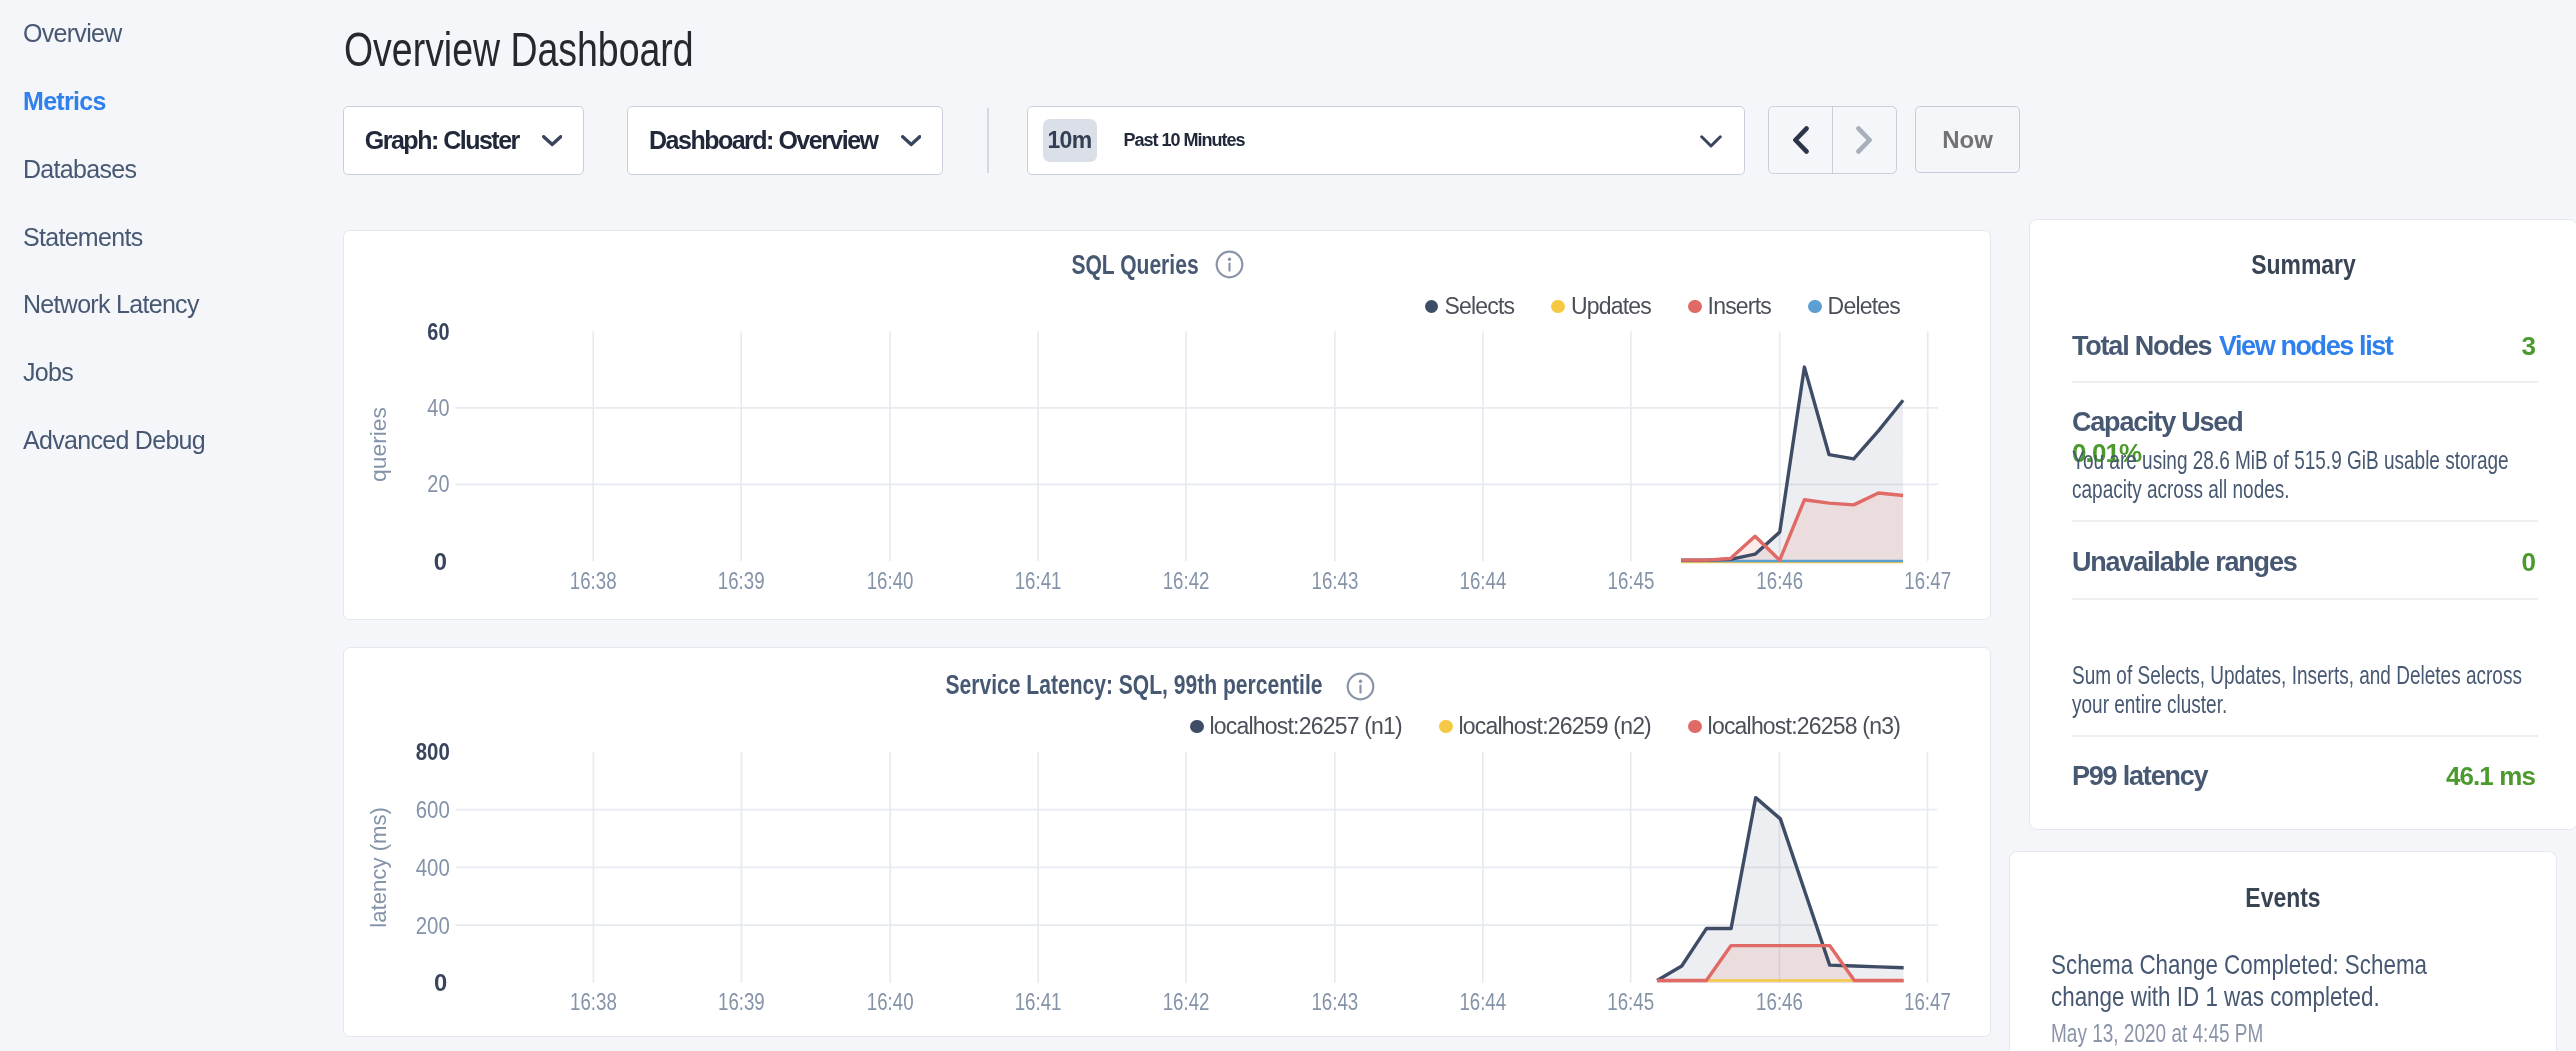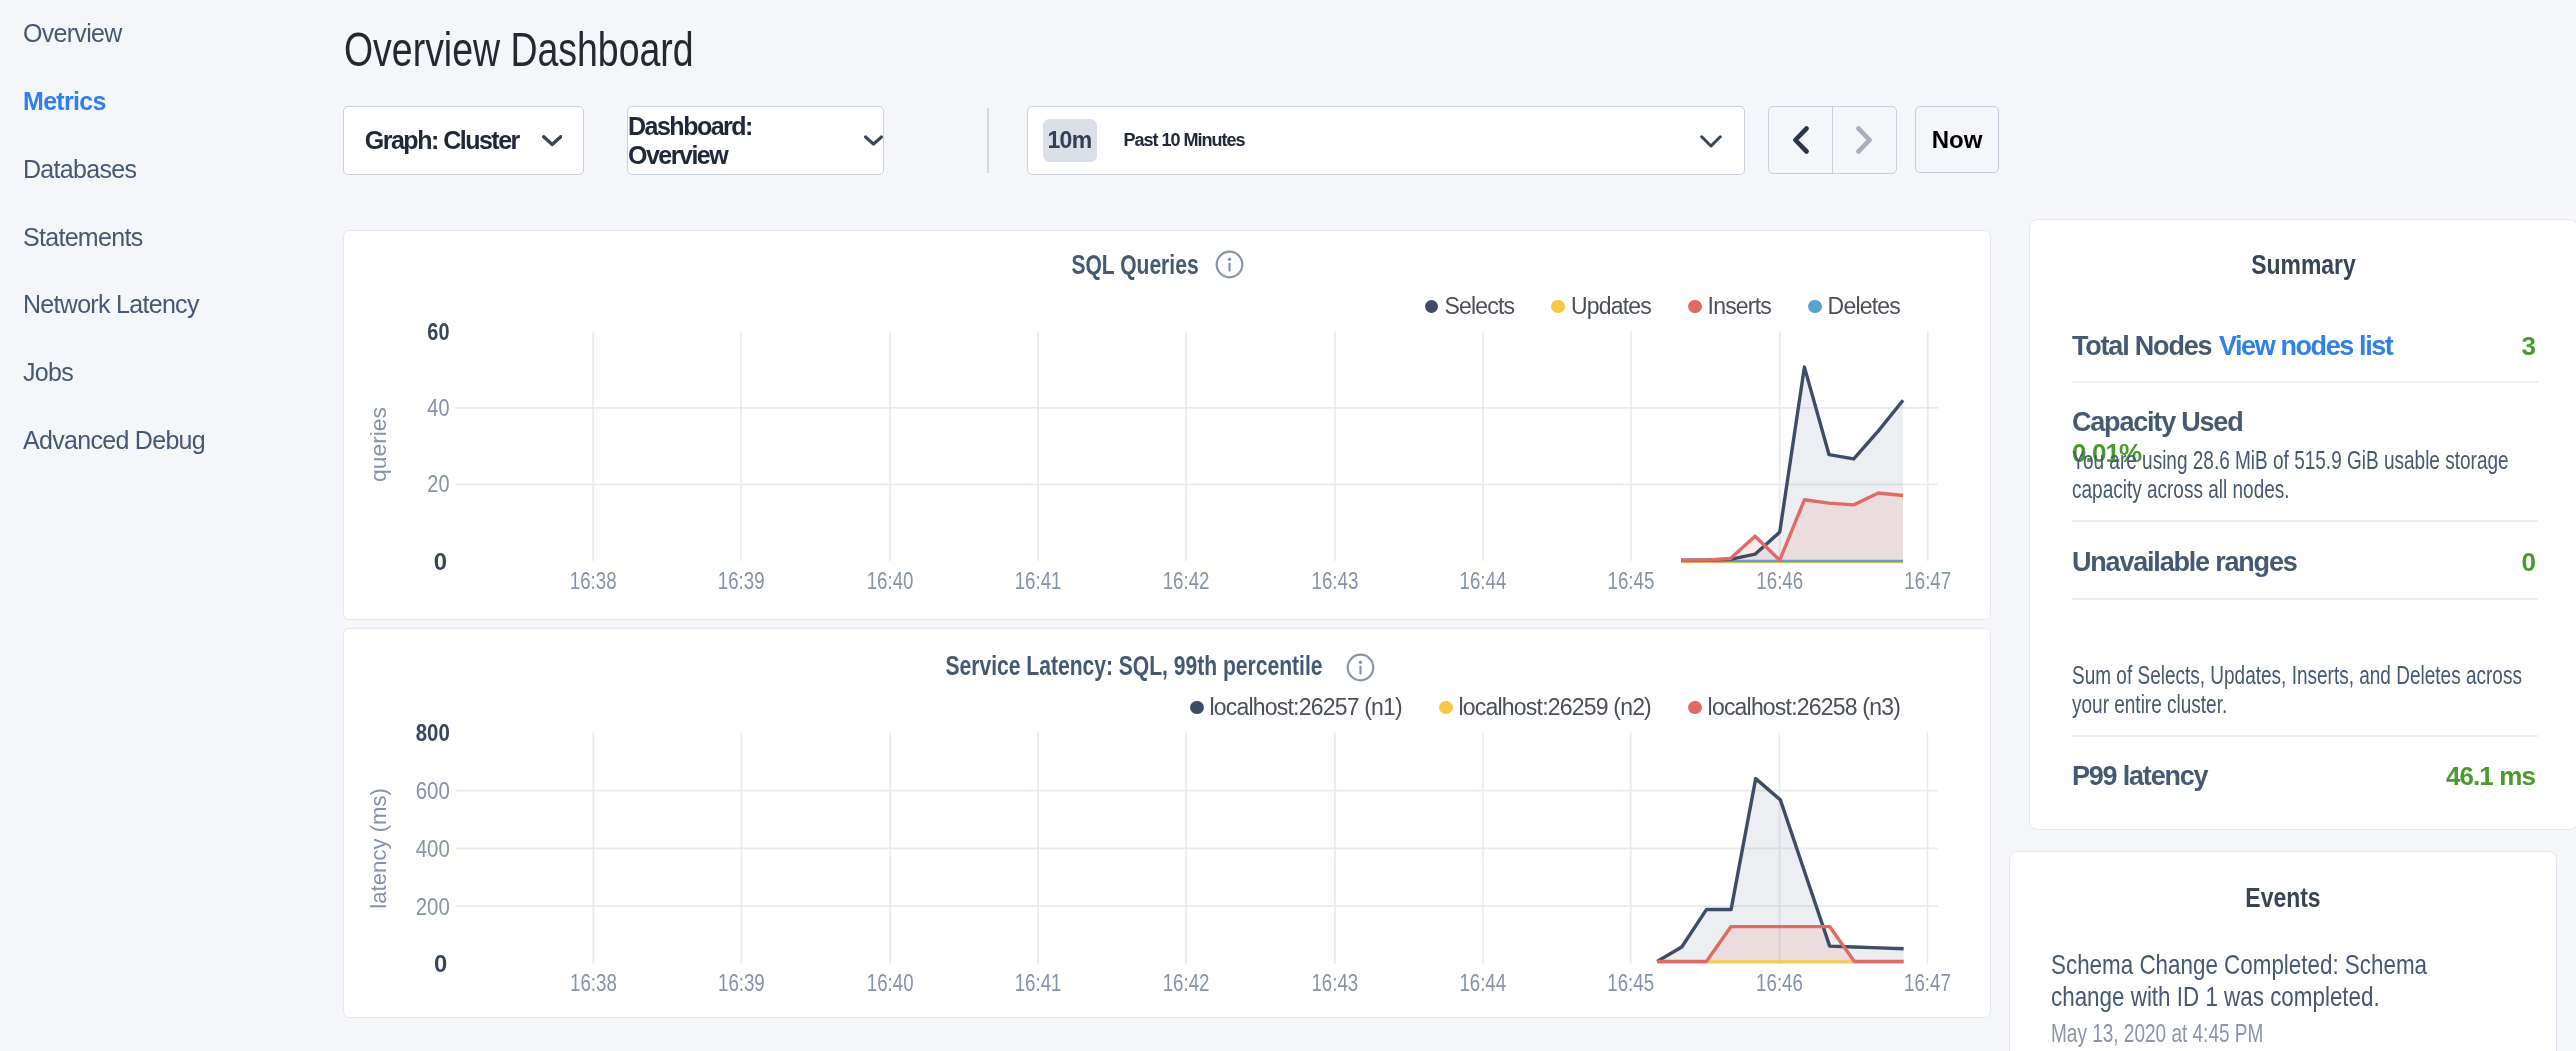--- a/index.html
+++ b/index.html
@@ -38,29 +38,29 @@
   }
   .timebox .label { margin-left:27px; font-size:18px; font-weight:bold; color:#20283a; letter-spacing:-1px; }
   .timebox .chev { position:absolute; right:22px; top:28px; }
   .pnbox {
     position:absolute; left:1768px; top:106px; width:129px; height:68px;
     border:1.7px solid #c9cfdb; border-radius:5.1px; display:flex;
   }
   .pnbox .cell { flex:1; display:flex; align-items:center; justify-content:center; }
   .pnbox .cell:first-child { border-right:1.7px solid #c9cfdb; }
   .nowbtn {
-    position:absolute; left:1915px; top:106px; width:84px; height:67px;
+    position:absolute; left:1915px; top:106px; width:105px; height:67px;
     border:1.7px solid #c5cbd9; border-radius:5.1px;
     display:flex; align-items:center; justify-content:center;
-    font-size:24px; font-weight:bold; color:#000000;
+    font-size:24px; font-weight:bold; color:#737373;
   }
   
   .panel { position:absolute; background:#fff; border:1.7px solid #e4e7ee; border-radius:6.8px; }
   #chart1 { left:343px; top:230px; width:1648px; height:390px; }
-  #chart2 { left:343px; top:628px; width:1648px; height:390px; }
+  #chart2 { left:343px; top:647px; width:1648px; height:390px; }
   #summary { left:2007px; top:219px; width:549px; height:611px; border-radius:8.5px;margin-left:22px; }
   #events { left:2009px; top:851px; width:548px; height:255px; border-radius:8.5px; }
   .cttl {
     position:absolute; font-size:27px; font-weight:bold; color:#475872; white-space:nowrap;
     transform:translateX(-50%) scaleX(0.78);
   }
   .cinfo { position:absolute; }
   .legend {
     position:absolute; right:90px; display:flex; align-items:flex-end;
     font-size:23px; color:#4a4f59; gap:37px; letter-spacing:-0.8px;
@@ -89,21 +89,21 @@
   <div class="nav-item" style="top:358px;">Jobs</div>
   <div class="nav-item" style="top:426px;">Advanced Debug</div>
 
   <div class="page-title">Overview Dashboard</div>
 
   <div class="tb-btn" style="left:343px; width:241px;">Graph: Cluster
     <svg class="chev-down" width="20.4" height="12" viewBox="0 0 24 14">
       <polyline points="2,2 12,11 22,2" fill="none" stroke="#39455e" stroke-width="4" stroke-linecap="round" stroke-linejoin="round"></polyline>
     </svg>
   </div>
-  <div class="tb-btn" style="left:627px; width:257px;">Dashboard: Overview
+  <div class="tb-btn" style="left:627px; width:316px;">Dashboard: Overview
     <svg class="chev-down" width="20.4" height="12" viewBox="0 0 24 14">
       <polyline points="2,2 12,11 22,2" fill="none" stroke="#39455e" stroke-width="4" stroke-linecap="round" stroke-linejoin="round"></polyline>
     </svg>
   </div>
   <div class="tb-divider"></div>
   <div class="timebox">
     <div class="badge10m">10m</div>
     <div class="label">Past 10 Minutes</div>
     <svg class="chev" width="22" height="13.6" viewBox="0 0 26 16">
       <polyline points="2,2 13,13 24,2" fill="none" stroke="#39455e" stroke-width="3.5" stroke-linecap="round" stroke-linejoin="round"></polyline>

